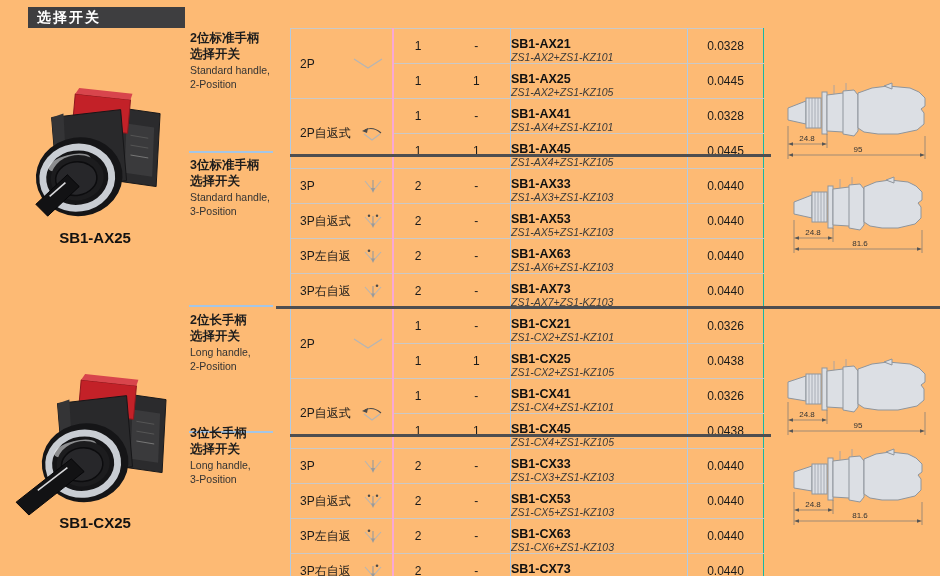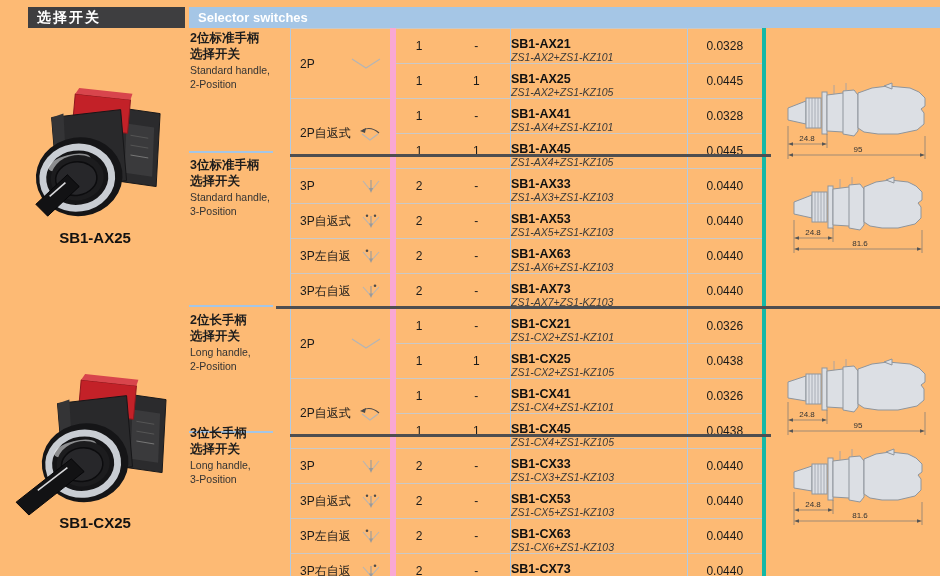--- a/index.html
+++ b/index.html
@@ -21,25 +21,25 @@
   
   .glabel{position:absolute;left:190px;width:96px;}
   .glabel .cn{font-size:12.5px;font-weight:bold;color:#1c1c1c;line-height:1.25;}
   .glabel .en{font-size:10.5px;color:#333;line-height:1.3;margin-top:2px;}
   .bluesep{position:absolute;left:189px;width:84px;height:2px;background:#a5c6e6;}
 
   
   table.spec{position:absolute;left:290px;border-collapse:collapse;table-layout:fixed;width:473px;}
   table.spec td{height:32px;padding:0;font-size:12px;color:#1a1a1a;box-sizing:border-box;
                 border-top:1px solid #c9c9c9;border-bottom:1px solid #c9c9c9;vertical-align:middle;}
-  td.c-handle{width:102px;border-left:1px solid #aecbe6;border-right:6px solid #f9a8d4;vertical-align:top;}
+  td.c-handle{width:102px;border-left:1px solid #aecbe6;border-right:2px solid #f9a8d4;vertical-align:top;}
   td.c-n1{width:50px;text-align:center;font-size:13px;}
   td.c-n2{width:68px;text-align:center;font-size:13px;border-right:1px solid #aecbe6;}
   td.c-model{width:177px;border-right:1px solid #aecbe6;padding-left:14px;}
-  td.c-weight{width:76px;text-align:center;border-right:4px solid #14b8a6;}
+  td.c-weight{width:76px;text-align:center;border-right:1px solid #14b8a6;}
   .handle-flex{height:32px;display:flex;align-items:center;justify-content:space-between;
                padding:0 7px 0 9px;}
   .handle-text{font-size:12px;color:#1a1a1a;white-space:nowrap;}
   .model{font-size:12.5px;font-weight:bold;line-height:14px;padding-top:8px;color:#111;}
   .comp{font-size:10.5px;line-height:12px;color:#3a3a3a;font-style:italic;}
   .pos-icon{display:inline-block;line-height:0;}
 
   
   .darkline{position:absolute;height:3px;background:#4e4e50;}
 
@@ -47,21 +47,20 @@
   .dim-draw{position:absolute;}
 
   svg text{font-family:"Liberation Sans","DejaVu Sans",sans-serif;}
 </style>
 </head>
 <body>
 
 <div id="canvas">
 
   <div class="title-cn">选择开关</div>
-  <div class="bar-en">Selector switches</div>
 
   <svg class="photo" style="left:16px;top:84px;" width="158" height="142" viewBox="0 0 160 144">
     <polygon points="104,24 146,30 142,104 100,98" fill="#2b2b2d" stroke="#18181a" stroke-width="1"></polygon>
     <polygon points="112,40 140,44 138,94 110,90" fill="#3a3a3c"></polygon>
     <line x1="116" y1="52" x2="134" y2="55" stroke="#555" stroke-width="1"></line>
     <line x1="116" y1="62" x2="134" y2="65" stroke="#555" stroke-width="1"></line>
     <line x1="116" y1="72" x2="134" y2="75" stroke="#777" stroke-width="1"></line>
     <polygon points="60,10 116,16 113,50 57,44" fill="#c32128" stroke="#8e161c" stroke-width="1"></polygon>
     <polygon points="60,10 116,16 118,10 64,4" fill="#d8454c"></polygon>
     <polygon points="36,34 106,26 112,98 42,108" fill="#29292b" stroke="#151517" stroke-width="1"></polygon>

